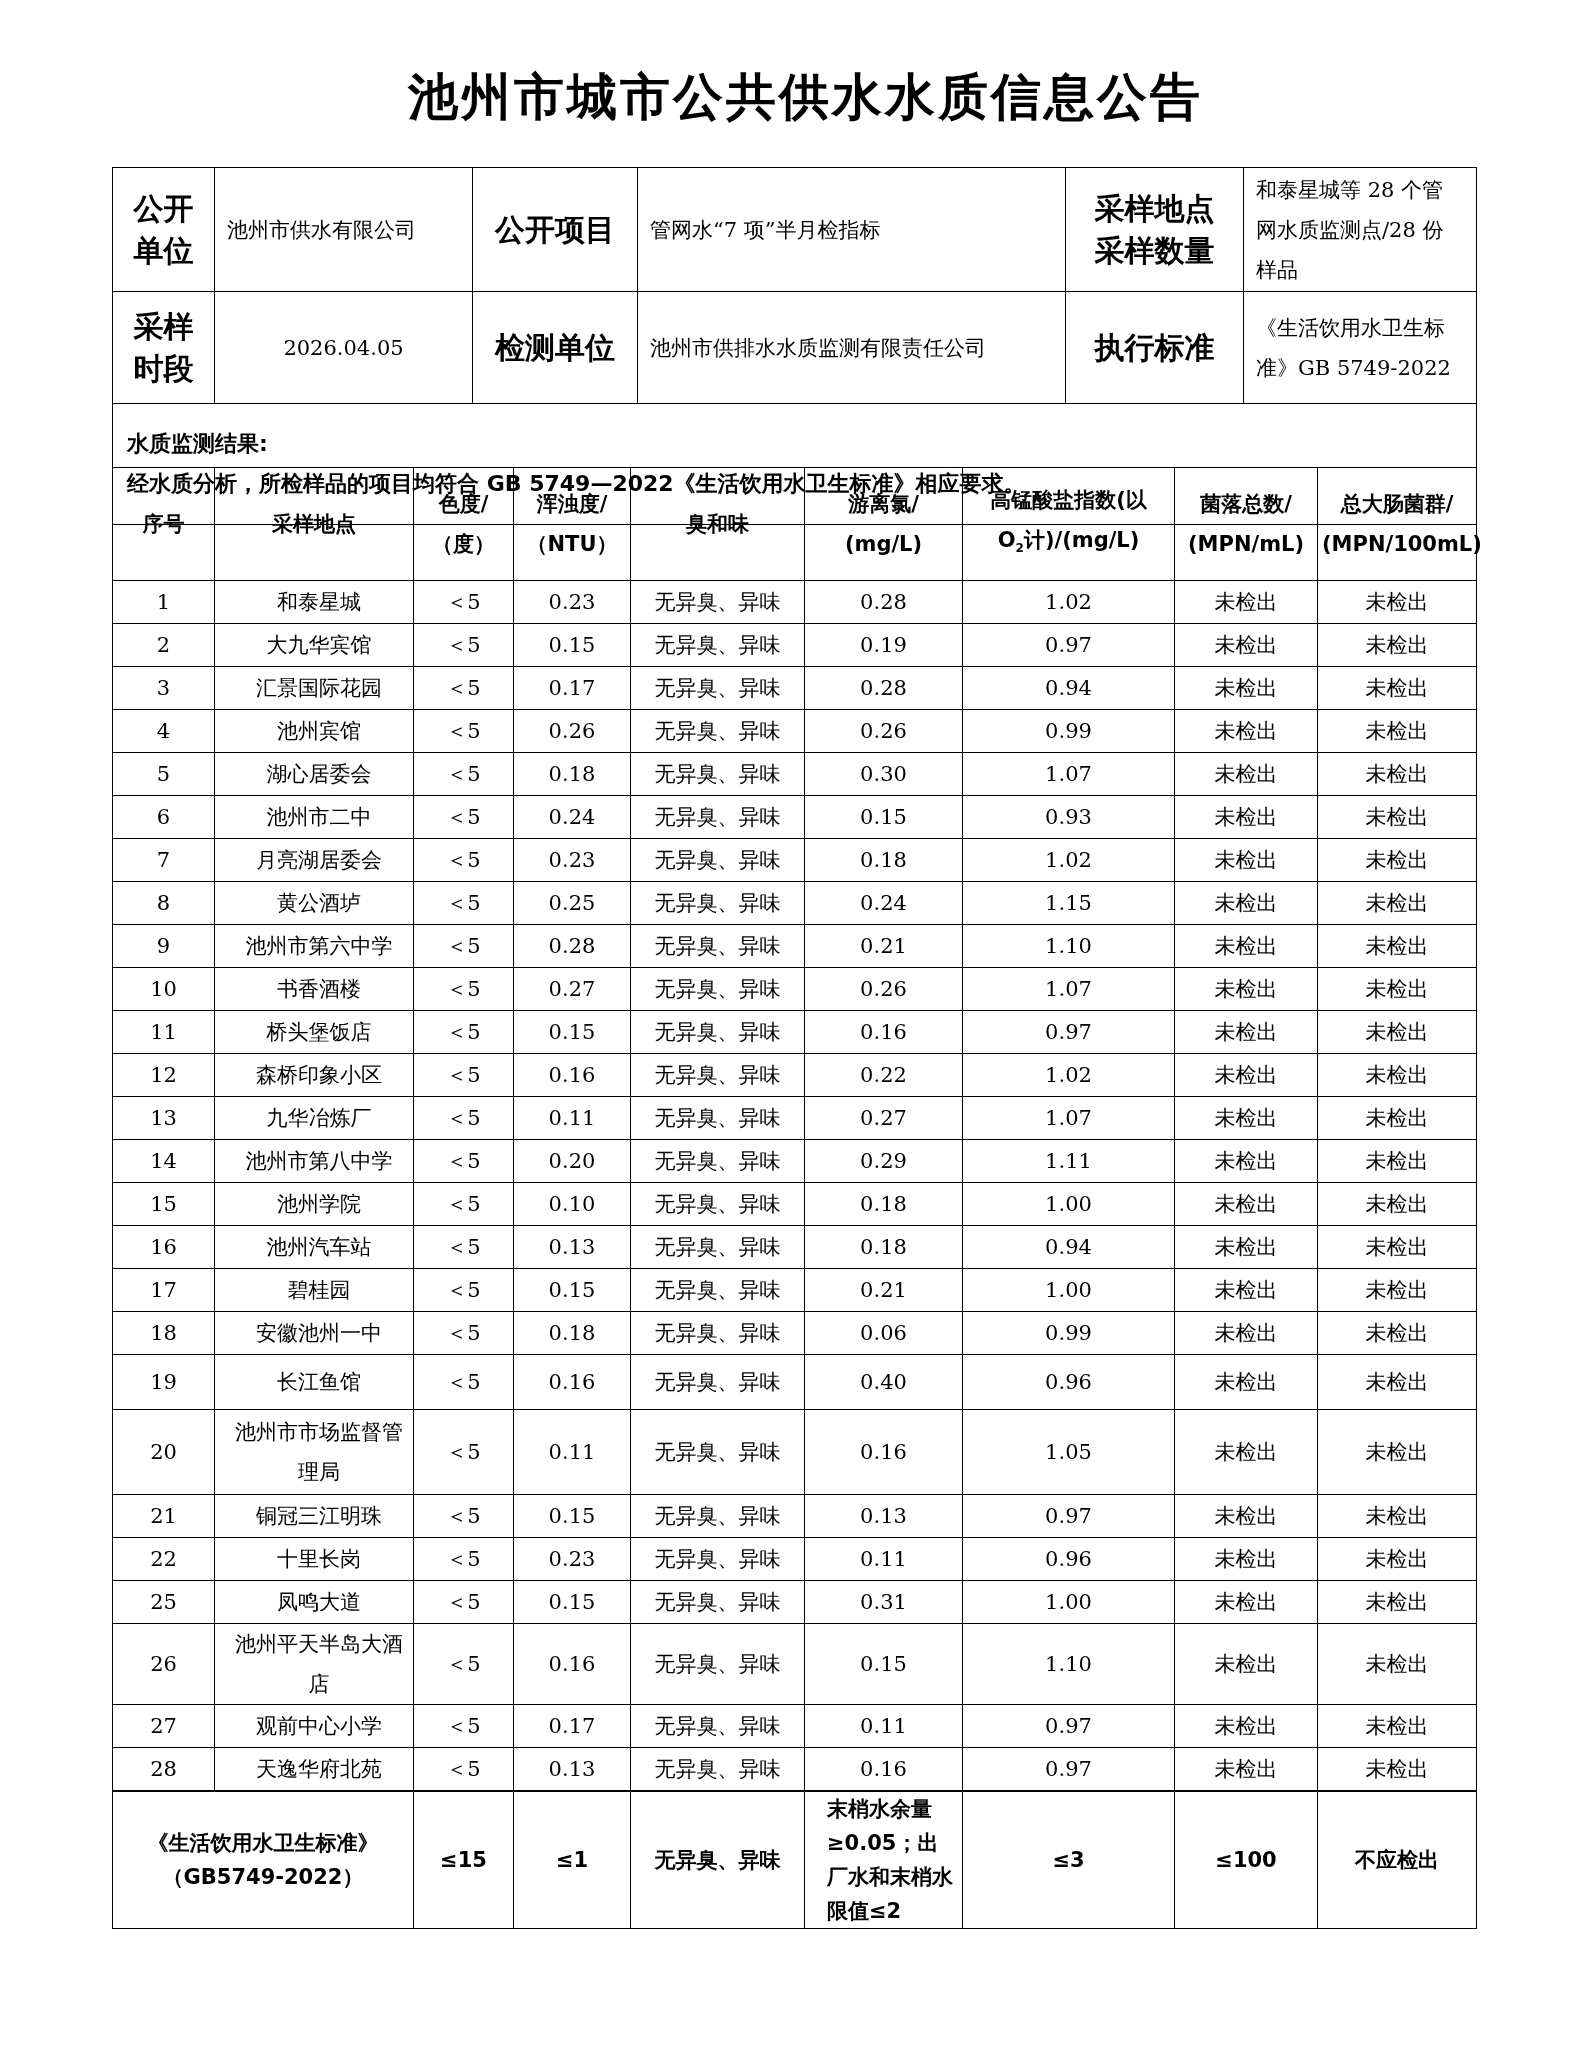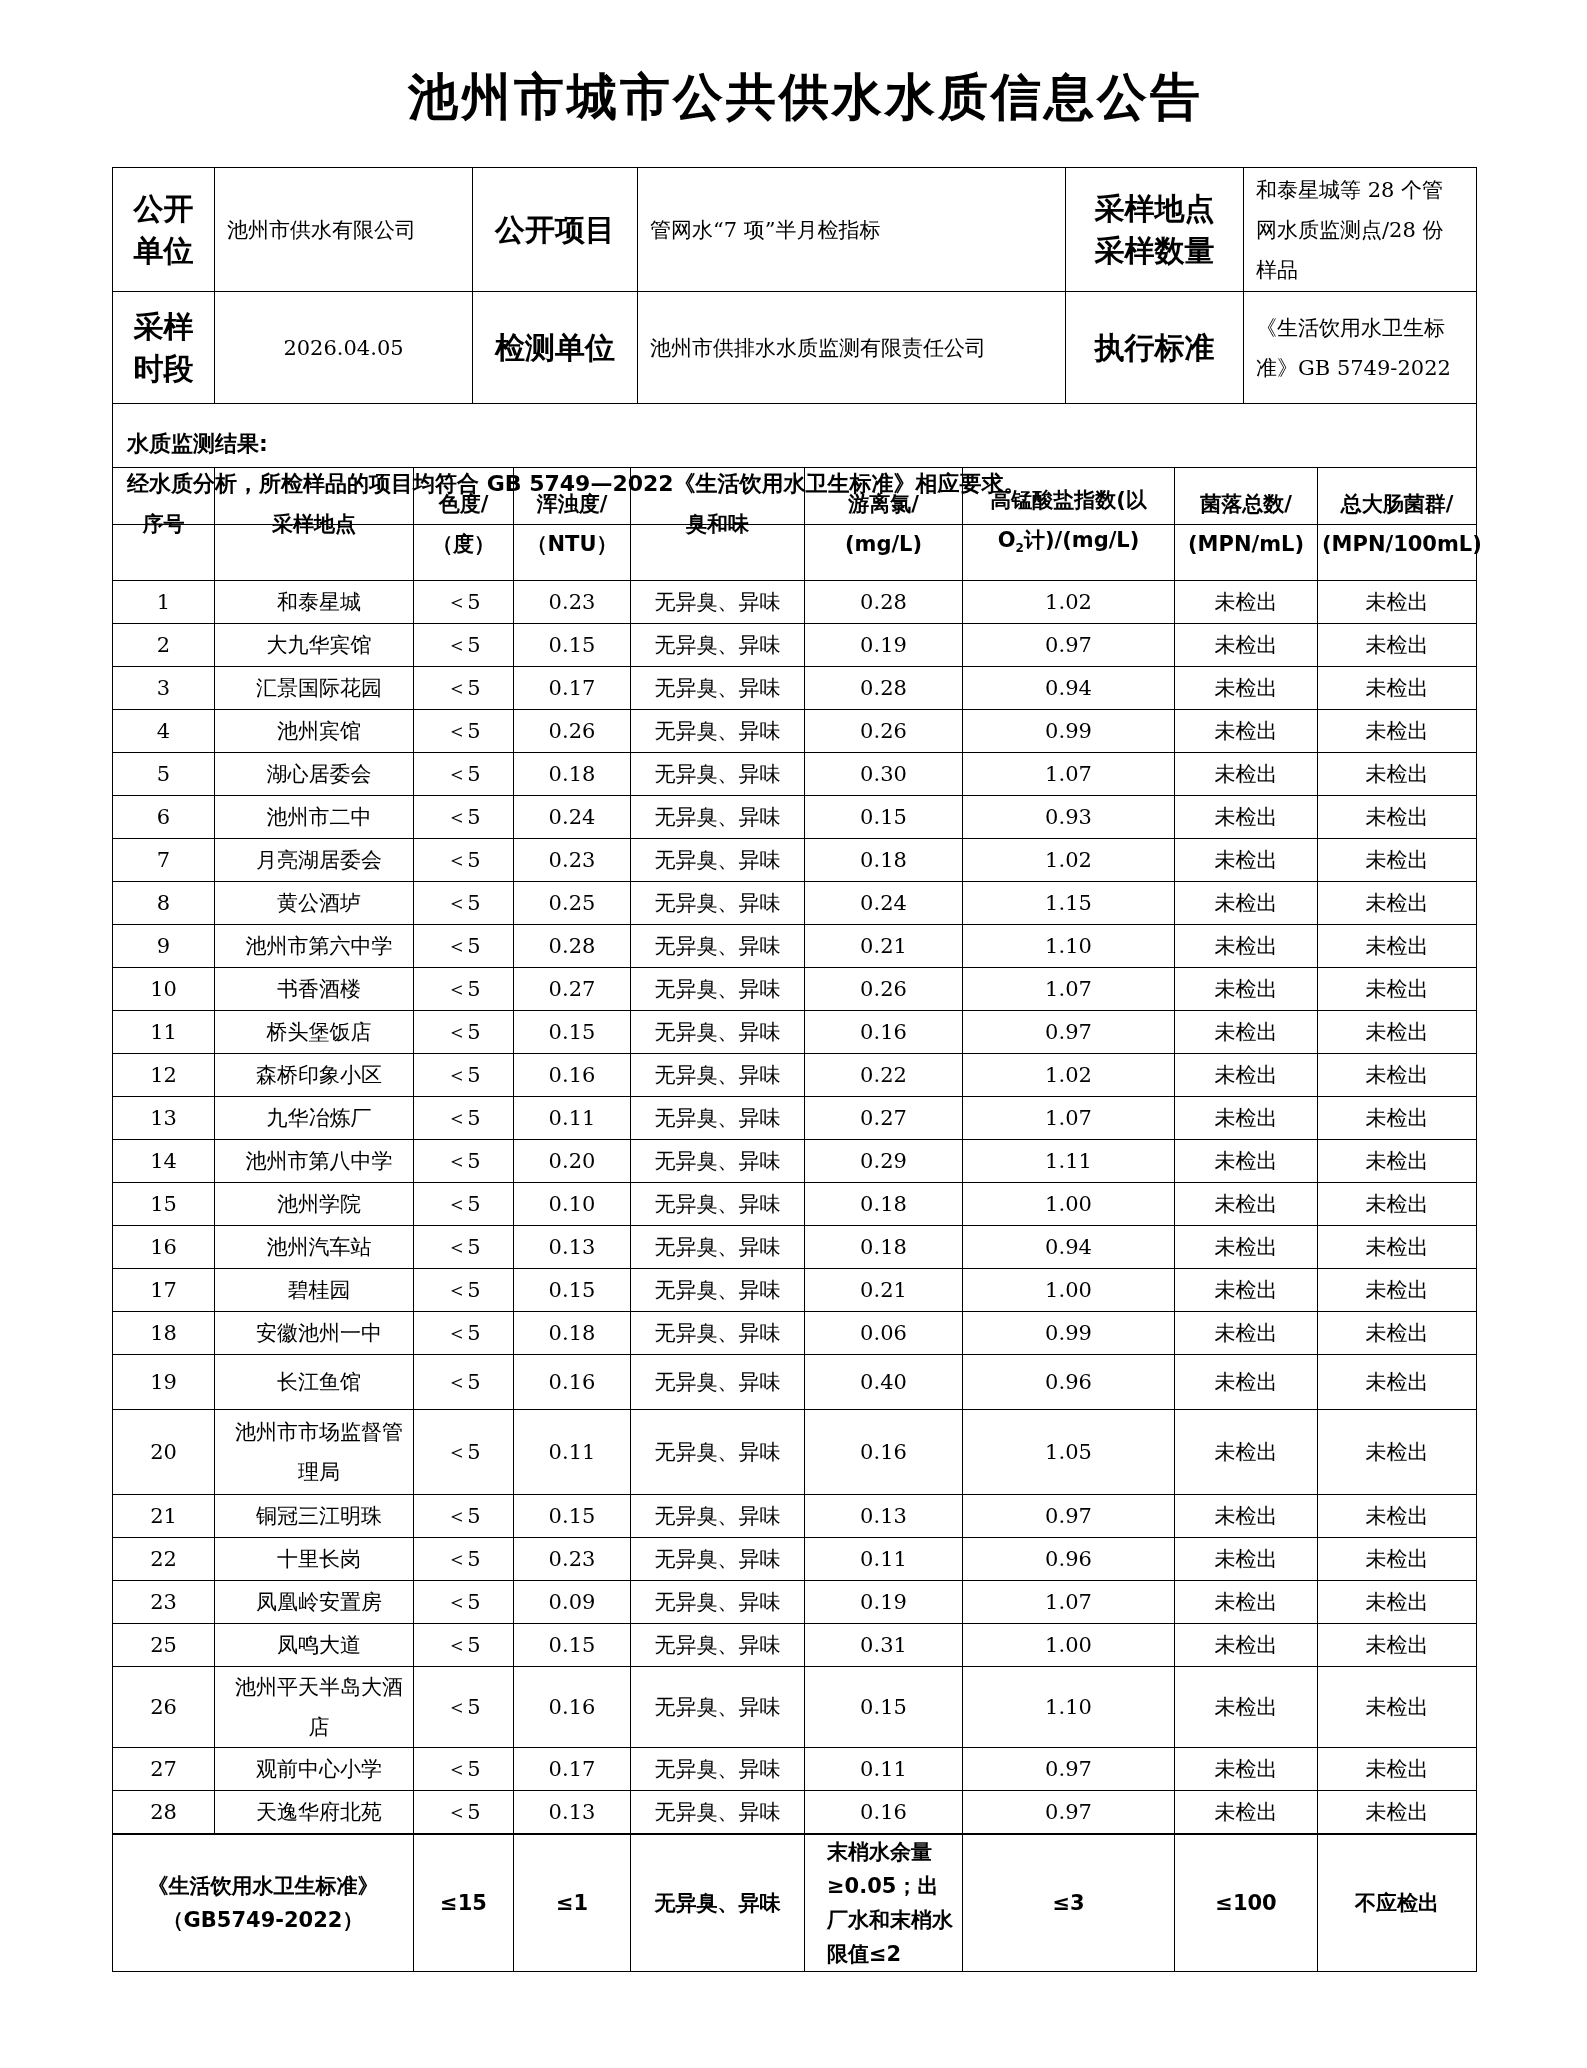--- a/index.html
+++ b/index.html
@@ -378,31 +378,20 @@
         <td class="site">十里长岗</td>
         <td>＜5</td>
         <td>0.23</td>
         <td>无异臭、异味</td>
         <td>0.11</td>
         <td>0.96</td>
         <td>未检出</td>
         <td>未检出</td>
       </tr>
       <tr class="row">
-        <td>23</td>
-        <td class="site">凤凰岭安置房</td>
-        <td>＜5</td>
-        <td>0.09</td>
-        <td>无异臭、异味</td>
-        <td>0.19</td>
-        <td>1.07</td>
-        <td>未检出</td>
-        <td>未检出</td>
-      </tr>
-      <tr class="row">
         <td>25</td>
         <td class="site">凤鸣大道</td>
         <td>＜5</td>
         <td>0.15</td>
         <td>无异臭、异味</td>
         <td>0.31</td>
         <td>1.00</td>
         <td>未检出</td>
         <td>未检出</td>
       </tr>

